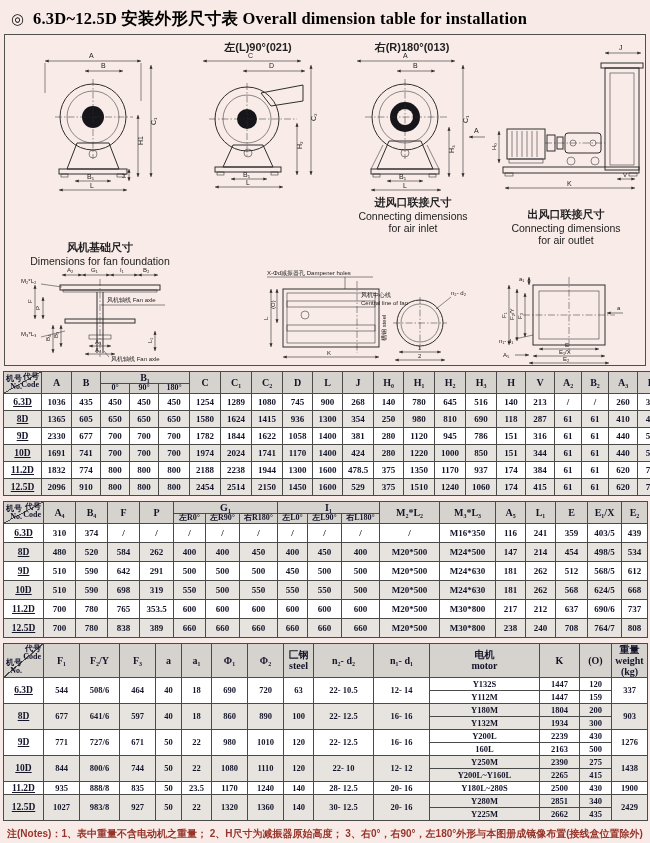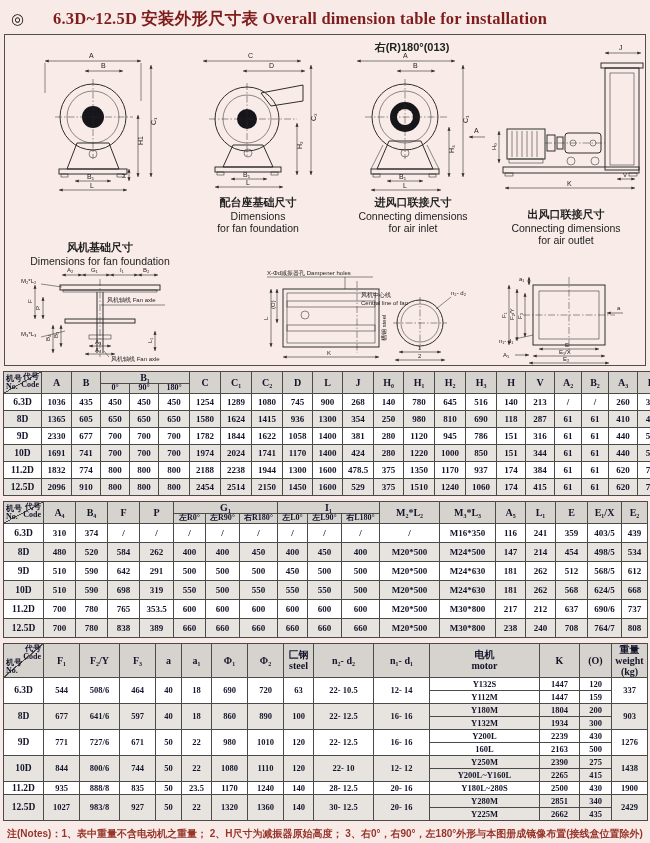--- a/index.html
+++ b/index.html
@@ -2,21 +2,21 @@
 <html><head>
 <meta charset="utf-8">
 <style>
   html,body{margin:0;padding:0;}
   body{width:650px;height:843px;overflow:hidden;background:#f8ebe7;}
   .page{width:650px;height:843px;box-sizing:border-box;padding:2px 3px;position:relative;
         font-family:"Liberation Serif","DejaVu Serif","DejaVu Sans",serif;color:#151520;}
   
   .title-row{display:flex;align-items:center;gap:9px;margin:6px 0 4px 8px;}
   .bullet{font-size:15px;line-height:1;color:#111;}
-  .page-title{font-size:16.5px;font-weight:bold;color:#7f1d1d;letter-spacing:.2px;white-space:nowrap;margin-left:20px;}
+  .page-title{font-size:16.5px;font-weight:bold;color:#000000;letter-spacing:.2px;white-space:nowrap;}
   
   .panel{position:relative;height:330px;margin:2px 1px 0 1px;border:1px solid #50504e;background:#f9ece8;}
   .panel svg{position:absolute;left:0;top:0;}
   .vh{position:absolute;top:5px;font:bold 11px "Liberation Sans","DejaVu Sans",sans-serif;color:#222;text-align:center;}
   .cap{position:absolute;top:160px;text-align:center;color:#222;}
   .cap .zh{font:bold 11px "Liberation Sans","DejaVu Sans",sans-serif;}
   .cap .en{font:10.5px "Liberation Sans","DejaVu Sans",sans-serif;white-space:pre-line;line-height:1.15;}
   
   text.d{font:7px "Liberation Sans","DejaVu Sans",sans-serif;fill:#1c1c1c;}
   text.d6{font:6px "Liberation Sans","DejaVu Sans",sans-serif;fill:#1c1c1c;}
@@ -28,48 +28,49 @@
   
   table{border-collapse:collapse;table-layout:fixed;width:644px;margin:5px auto 0 auto;background:#fff;}
   th,td{border:1px solid #4a4a48;text-align:center;vertical-align:middle;overflow:hidden;
         font-weight:bold;color:#14142a;padding:0;}
   table{border:1.5px solid #38383a;}
   th{background:#d6d3cf;font-size:10px;line-height:1.1;white-space:pre-line;}
   th.sub{font-size:8px;}
   th.grp{font-size:10px;}
   td{font-size:9px;background:#fff;height:16px;}
   tr.alt td{background:#e7e4e0;}
-  td.code{font-size:9.5px;}
+  td.code{font-size:9.5px;text-decoration:underline;}
   #t1 td{height:16px;}
   #t2 td{height:18px;}
   #t3 td{height:12px;font-size:8.5px;}
   #t3 td.code{font-size:9.5px;}
   
   th.corner{position:relative;background:#d6d3cf
             ;}
   th.corner .diag{position:absolute;inset:0;background:linear-gradient(to bottom right,transparent 48.8%,#4a4a48 48.8%,#4a4a48 51.2%,transparent 51.2%);}
   th.corner .ctr{position:absolute;top:1px;right:2px;font-size:8px;line-height:1.05;text-align:right;white-space:pre-line;}
-  th.corner .cbl{position:absolute;bottom:1px;left:2px;font-size:8px;line-height:1.05;text-align:left;white-space:pre-line;}
+  th.corner .cbl{position:absolute;bottom:1px;left:2px;font-size:8px;line-height:1.05;text-align:right;white-space:pre-line;}
   
   .notes{margin:6px 2px 0 4px;color:#97352a;}
   .notes .zh{font:bold 10px "Liberation Sans","DejaVu Sans",sans-serif;}
   .notes .en{font:8.5px "Liberation Serif","DejaVu Serif",serif;white-space:pre-line;margin-left:46px;line-height:1.25;}
   .nlabel{font:bold 10px "Liberation Sans","DejaVu Sans",sans-serif;}
 </style>
 </head>
 <body>
 
 <div class="page">
 
   <div class="title-row">
     <span class="bullet">◎</span>
     <span class="page-title">6.3D~12.5D 安装外形尺寸表 Overall dimension table for installation</span>
   </div>
 
   <div class="panel">
+    <div class="vh" style="left:178px;width:150px;">左(L)90°(021)</div>
     <div class="vh" style="left:332px;width:150px;">右(R)180°(013)</div>
 
     <svg width="644" height="330" viewBox="0 0 644 330">
       <defs>
         <marker id="ar" viewBox="0 0 8 8" refX="7" refY="4" markerWidth="7" markerHeight="7" orient="auto-start-reverse">
           <path d="M0,1 L7,4 L0,7 z" fill="#2e2e2e"></path>
         </marker>
       </defs>
 
       <g>
@@ -289,25 +290,20 @@
         <text class="d6" x="554" y="319">E₁/X</text>
         <line class="dim" x1="524" y1="328" x2="604" y2="328" marker-start="url(#ar)" marker-end="url(#ar)"></line>
         <text class="d6" x="558" y="326">E₂</text>
       </g>
     </svg>
 
     <div class="cap" style="left:14px;width:162px;margin-top:45px;">
       <div class="zh">风机基础尺寸</div>
       <div class="en">Dimensions for fan foundation</div>
     </div>
-    <div class="cap" style="left:186px;width:134px;">
-      <div class="zh">配台座基础尺寸</div>
-      <div class="en">Dimensions
-for fan foundation</div>
-    </div>
     <div class="cap" style="left:336px;width:144px;">
       <div class="zh">进风口联接尺寸</div>
       <div class="en">Connecting dimensions
 for air inlet</div>
     </div>
     <div class="cap" style="left:486px;width:150px;margin-top:12px;">
       <div class="zh">出风口联接尺寸</div>
       <div class="en">Connecting dimensions
 for air outlet</div>
     </div>

